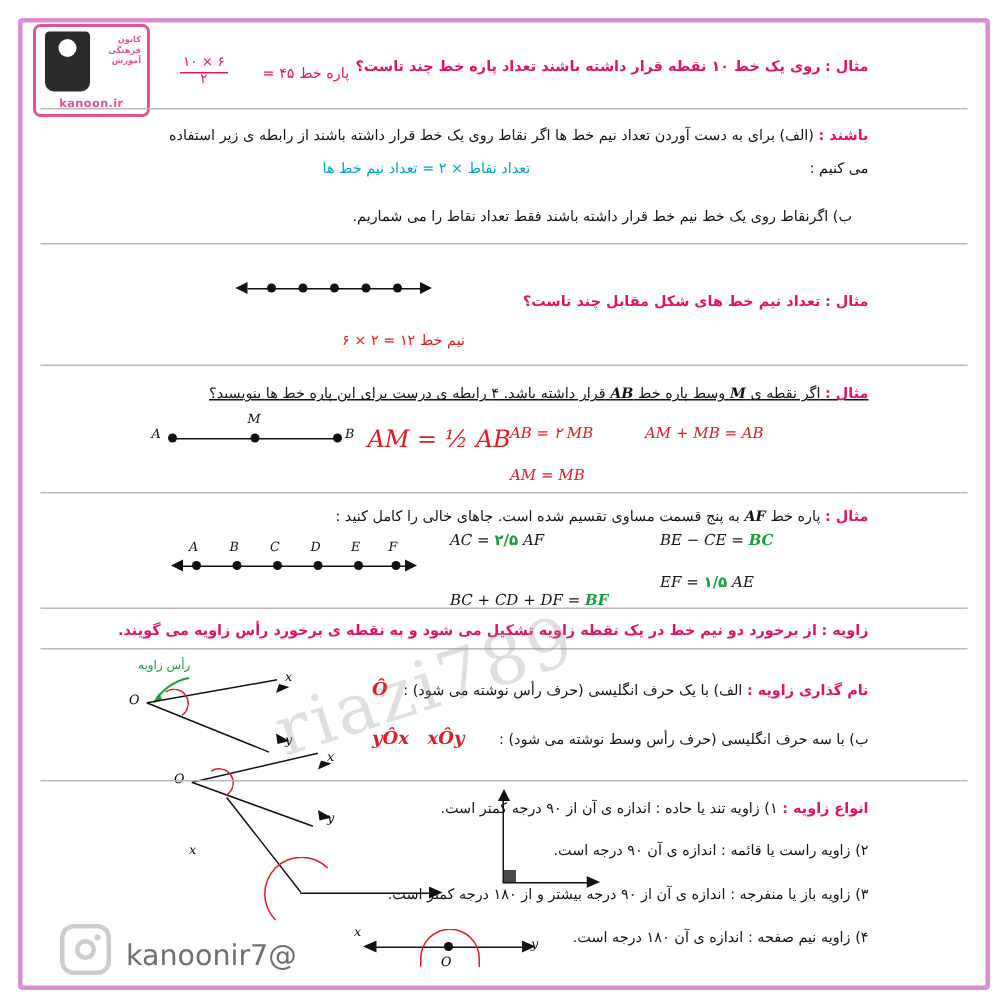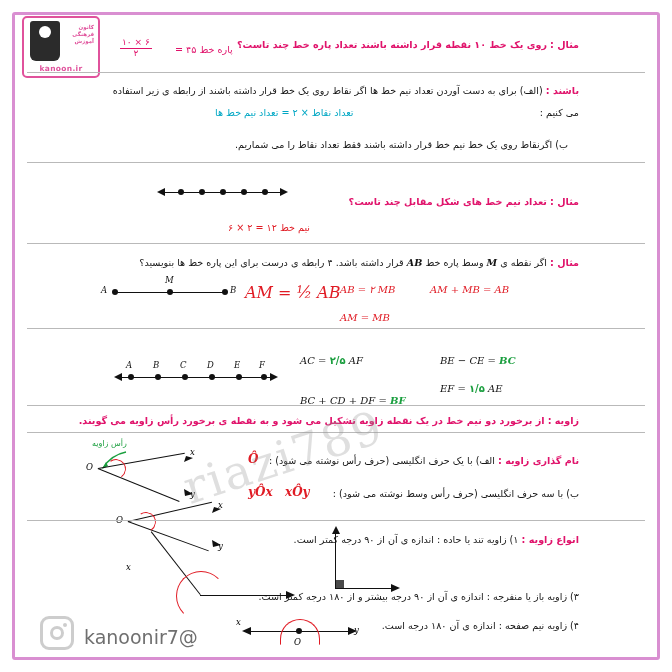--- a/index.html
+++ b/index.html
@@ -262,21 +262,21 @@
     <div class="dot" style="left:199px;top:189px;"></div>
     <div class="dot" style="left:220px;top:189px;"></div>
     <div class="dot" style="left:241px;top:189px;"></div>
     <div class="dot" style="left:262px;top:189px;"></div>
   </div>
 
   <div class="ln red" style="left:228px;top:223px;">نیم خط ۱۲ = ۲ × ۶</div>
 
   <div class="hr" style="left:27px;right:27px;top:243px;"></div>
 
-  <div class="ln" style="right:93px;top:258px;">
+  <div class="ln" style="right:93px;top:258px;text-decoration:underline;">
     <span class="kw">مثال :</span>
     <span>اگر نقطه ی</span>
     <span class="it bold">M</span>
     <span>وسط پاره خط</span>
     <span class="it bold">AB</span>
     <span>قرار داشته باشد. ۴ رابطه ی درست برای این پاره خط ها بنویسید؟</span>
   </div>
 
   <div>
     <div class="seg" style="left:115px;top:292px;width:110px;"></div>
@@ -288,20 +288,26 @@
     <div class="lbl" style="left:230px;top:285px;">B</div>
   </div>
 
   <div class="ln red it ltr" style="left:245px;top:285px;font-size:16px;">AM = ½ AB</div>
   <div class="ln red it ltr" style="left:340px;top:285px;font-size:10px;">AB = ۲ MB</div>
   <div class="ln red it ltr" style="left:430px;top:285px;font-size:10px;">AM + MB = AB</div>
   <div class="ln red it ltr" style="left:340px;top:313px;font-size:10px;">AM = MB</div>
 
   <div class="hr" style="left:27px;right:27px;top:328px;"></div>
 
+  <div class="ln" style="right:93px;top:340px;">
+    <span class="kw">مثال :</span>
+    <span>پاره خط</span>
+    <span class="it bold">AF</span>
+    <span>به پنج قسمت مساوی تقسیم شده است. جاهای خالی را کامل کنید :</span>
+  </div>
 
   <div>
     <div class="seg" style="left:122px;top:377px;width:148px;"></div>
     <div class="arrow-l" style="left:114px;top:373px;"></div>
     <div class="arrow-r" style="left:270px;top:373px;"></div>
     <div class="dot" style="left:128px;top:374px;"></div>
     <div class="dot" style="left:155px;top:374px;"></div>
     <div class="dot" style="left:182px;top:374px;"></div>
     <div class="dot" style="left:209px;top:374px;"></div>
     <div class="dot" style="left:236px;top:374px;"></div>
@@ -386,20 +392,21 @@
       <path d="M0,0 L9,5 L1,7 Z" fill="#111"></path>
     </svg>
   </div>
 
   <div class="hr" style="left:27px;right:27px;top:520px;"></div>
 
   <div class="ln" style="right:93px;top:535px;">
     <span class="kw">انواع زاویه :</span>
     <span>۱) زاویه تند یا حاده : اندازه ی آن از ۹۰ درجه کمتر است.</span>
   </div>
+  <div class="ln" style="right:93px;top:563px;">۲) زاویه راست یا قائمه : اندازه ی آن ۹۰ درجه است.</div>
   <div class="ln" style="right:93px;top:592px;">۳) زاویه باز یا منفرجه : اندازه ی آن از ۹۰ درجه بیشتر و از ۱۸۰ درجه کمتر است.</div>
   <div class="ln" style="right:93px;top:621px;">۴) زاویه نیم صفحه : اندازه ی آن ۱۸۰ درجه است.</div>
 
   <div>
     <div class="ray" style="left:335px;top:588px;width:58px;transform:rotate(-90deg);"></div>
     <div class="ray" style="left:335px;top:588px;width:58px;"></div>
     <div class="sq" style="left:336px;top:580px;"></div>
     <svg width="10" height="10" style="position:absolute;left:331px;top:526px;">
       <path d="M5,0 L9,8 L1,8 Z" fill="#111"></path>
     </svg>

